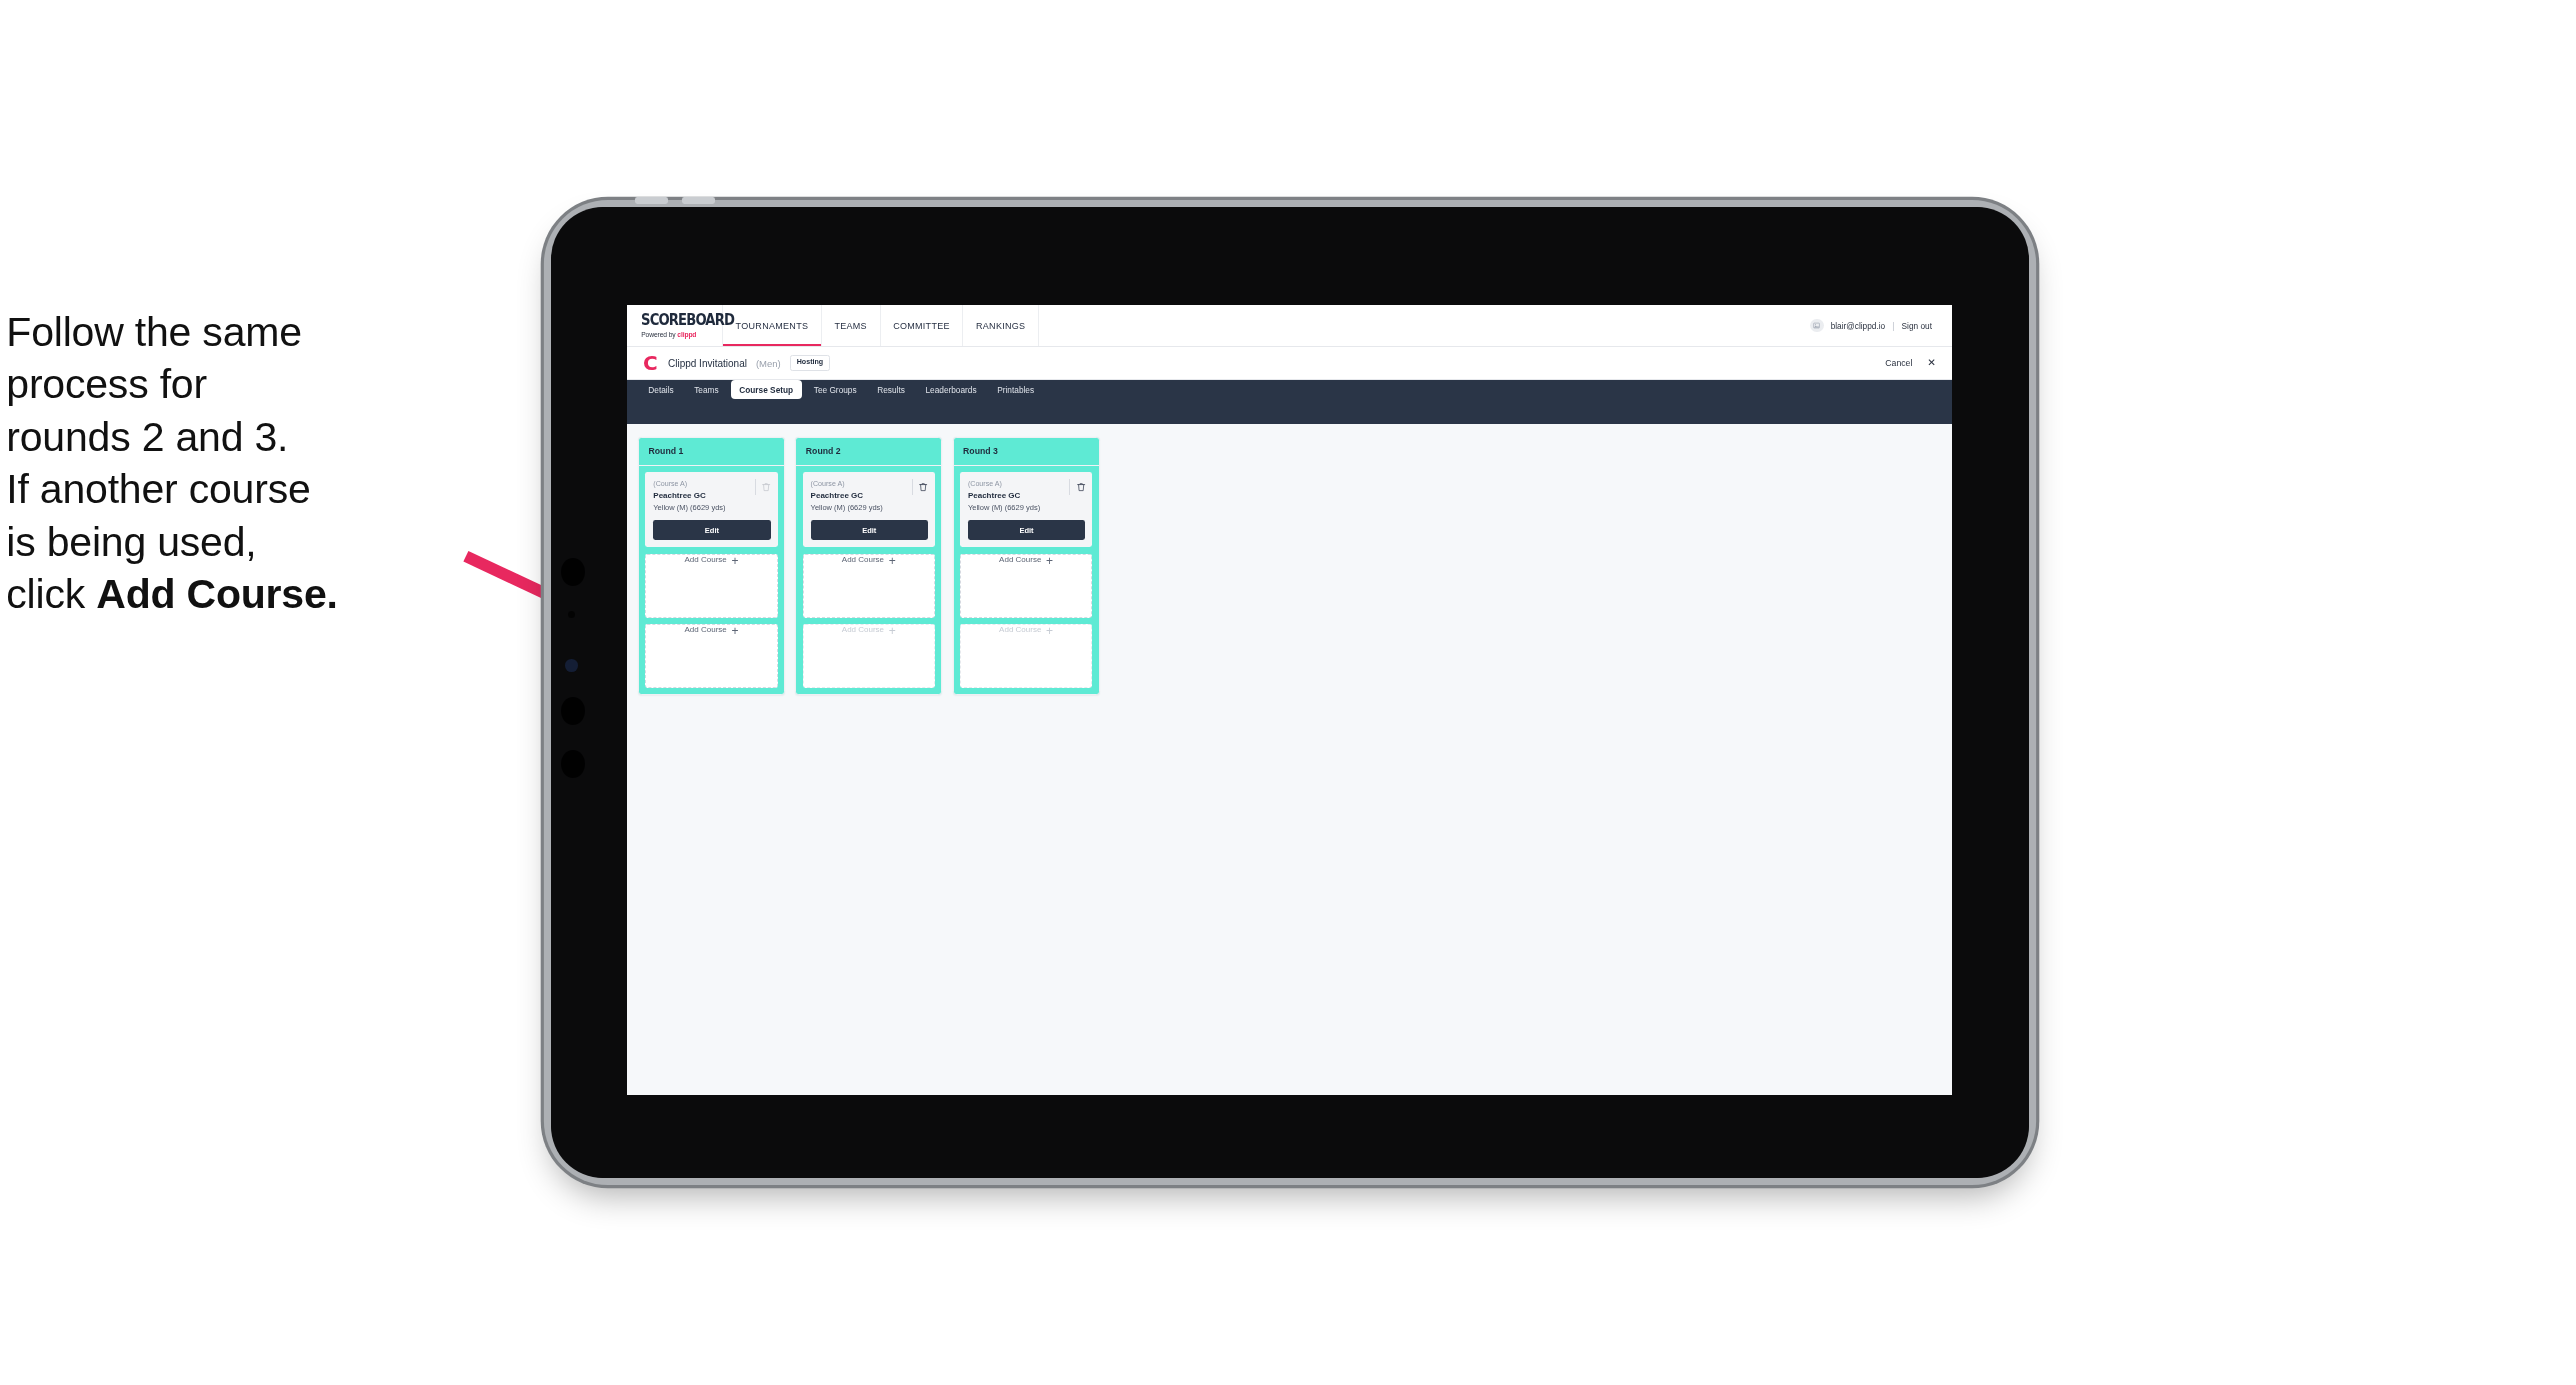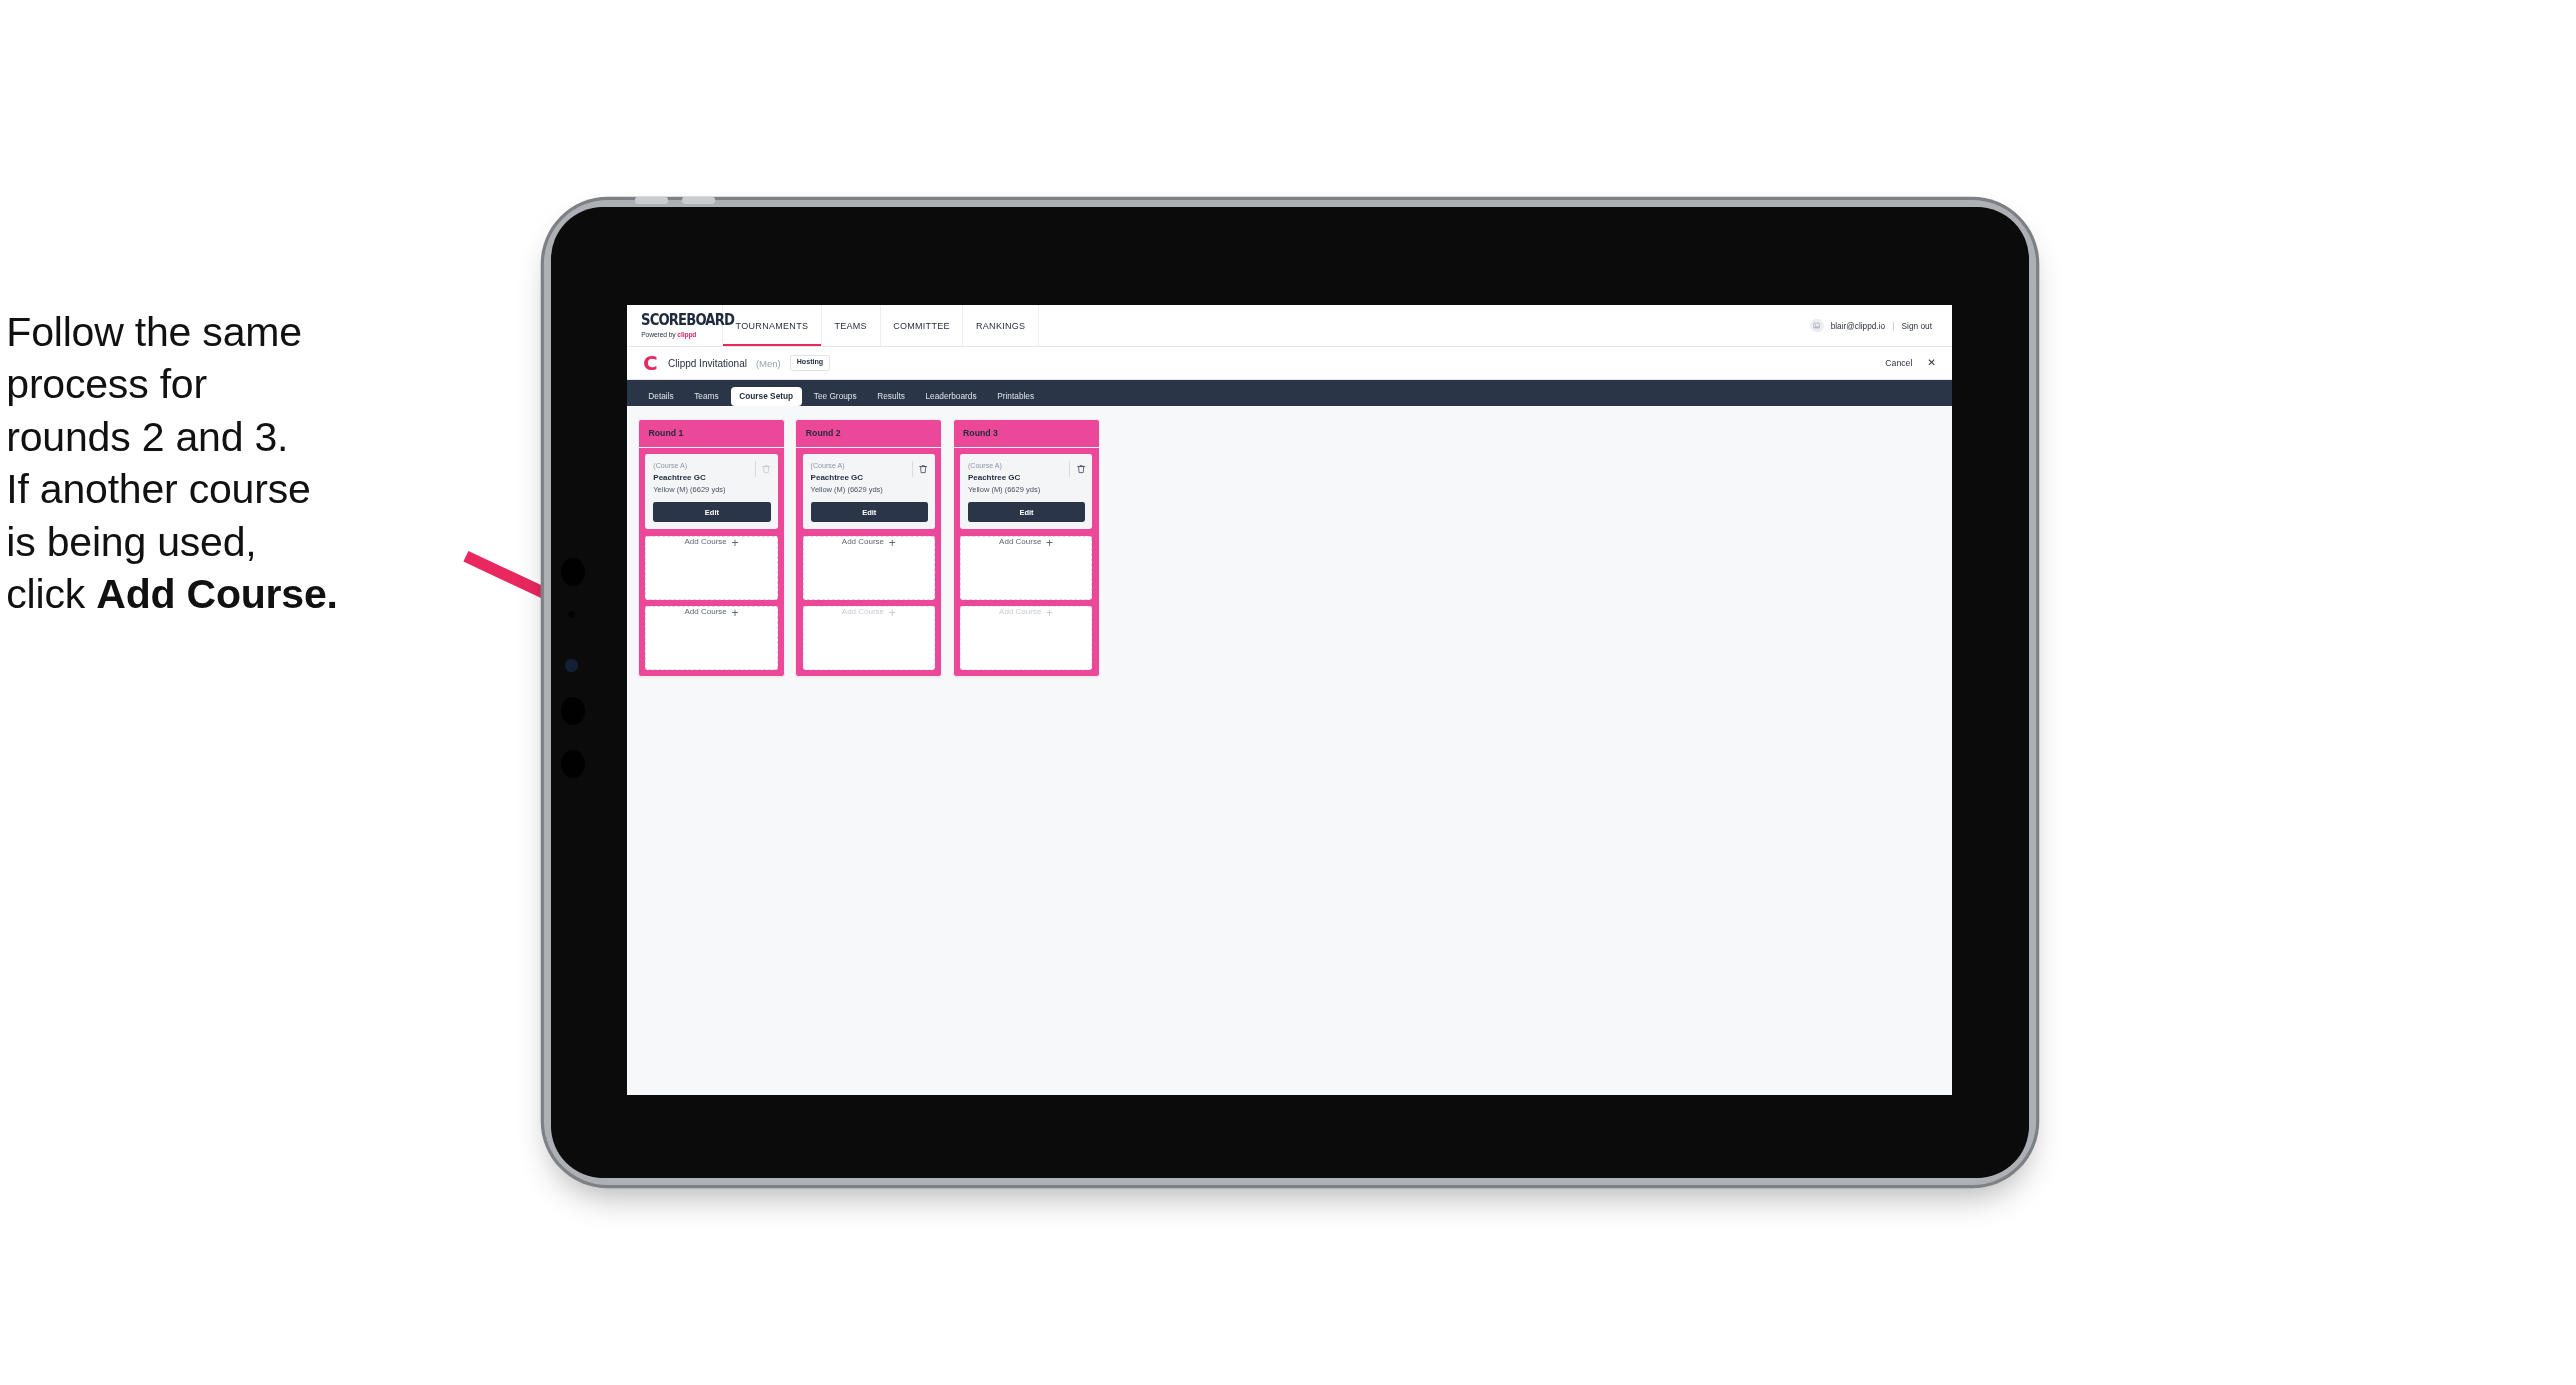--- a/index.html
+++ b/index.html
@@ -66,27 +66,27 @@
   .c-logo{font-family:"DejaVu Sans",sans-serif;font-weight:700;font-size:20px;color:#e8285f;line-height:1;margin-right:10.3px;}
   .tour-name{font-size:10px;color:#1f2a3c;margin-right:9px;}
   .tour-gender{font-size:9.5px;color:#9aa1ad;margin-right:9.5px;}
   .hosting-badge{font-size:7.1px;font-weight:700;color:#1f2a3c;border:0.8px solid #dfe2e7;
                  border-radius:2.4px;padding:3.2px 5.5px;background:#fff;line-height:1;}
   .tourbar-spacer{flex:1;}
   .cancel-btn{display:flex;align-items:flex-end;gap:15px;font-size:8.7px;color:#2b3240;cursor:pointer;}
   .cancel-x{font-size:10.3px;line-height:1;}
 
   
-  .tabs{height:26px;background:#2a3547;display:flex;align-items:flex-end;padding:0 12.6px;gap:3.2px;}
+  .tabs{height:44px;background:#2a3547;display:flex;align-items:flex-start;padding:0 12.6px;gap:3.2px;}
   .tab{font-size:8.3px;color:#dfe3ea;padding:4.7px 8.7px;border-radius:4px;cursor:pointer;white-space:nowrap;}
   .tab.active{background:#ffffff;color:#1f2a3c;font-weight:700;}
 
   
   .content{padding:12.6px 11px;display:flex;gap:10.3px;align-items:flex-start;}
-  .round-col{width:145px;background:#ec4899;border:0.8px solid #eef0f3;border-radius:3.2px;
+  .round-col{width:145px;background:#5eead4;border:0.8px solid #eef0f3;border-radius:3.2px;
              box-shadow:0 0.8px 1.6px rgba(16,24,40,.05);overflow:hidden;}
   .round-head{padding:8.7px 9.5px;font-size:8.7px;font-weight:700;color:#1f2a3c;border-bottom:0.8px solid #f0f2f5;}
   .round-body{padding:6.3px;}
   .course-card{background:#f4f5f7;border-radius:2.4px;padding:7.1px 7.1px 7.1px 8px;position:relative;}
   .course-label{font-size:7.1px;color:#8d95a3;line-height:1.5;}
   .course-name{font-size:8px;font-weight:700;color:#1f2a3c;line-height:1.5;}
   .course-tee{font-size:7.5px;color:#4a5263;line-height:1.5;}
   .card-actions{position:absolute;right:6.3px;top:7.1px;display:flex;align-items:center;gap:5.5px;}
   .vdiv{width:0.8px;height:16px;background:#d8dbe1;}
   .trash{width:10.3px;height:10.3px;cursor:pointer;}

